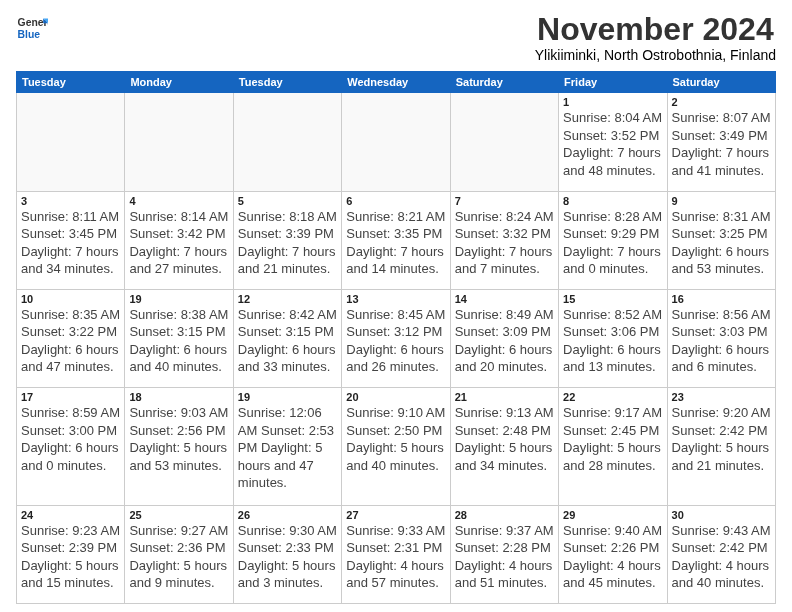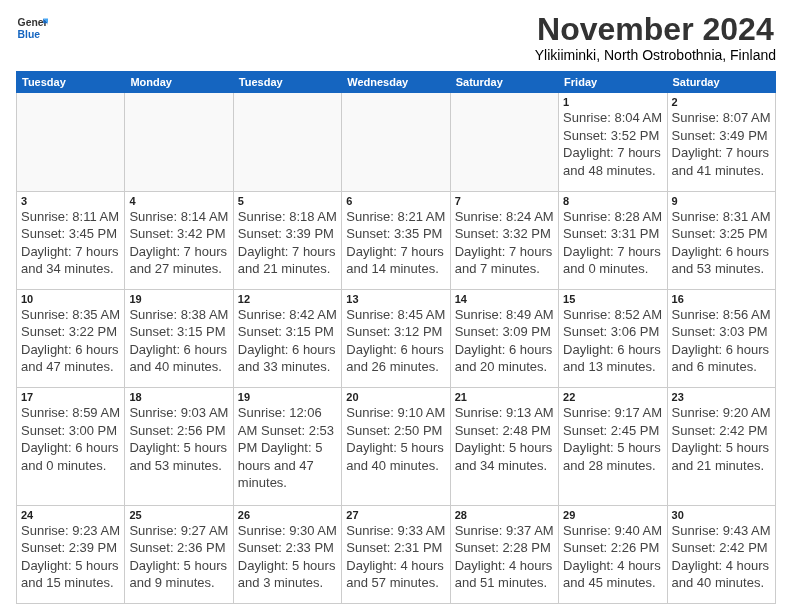--- a/index.html
+++ b/index.html
@@ -170,21 +170,21 @@
           <td>
             <span class="day-number">7</span>
             <div class="day-info">Sunrise: 8:24 AM
 Sunset: 3:32 PM
 Daylight: 7 hours
 and 7 minutes.</div>
           </td>
           <td>
             <span class="day-number">8</span>
             <div class="day-info">Sunrise: 8:28 AM
-Sunset: 3:31 PM
+Sunset: 9:29 PM
 Daylight: 7 hours
 and 0 minutes.</div>
           </td>
           <td>
             <span class="day-number">9</span>
             <div class="day-info">Sunrise: 8:31 AM
 Sunset: 3:25 PM
 Daylight: 6 hours
 and 53 minutes.</div>
           </td>

